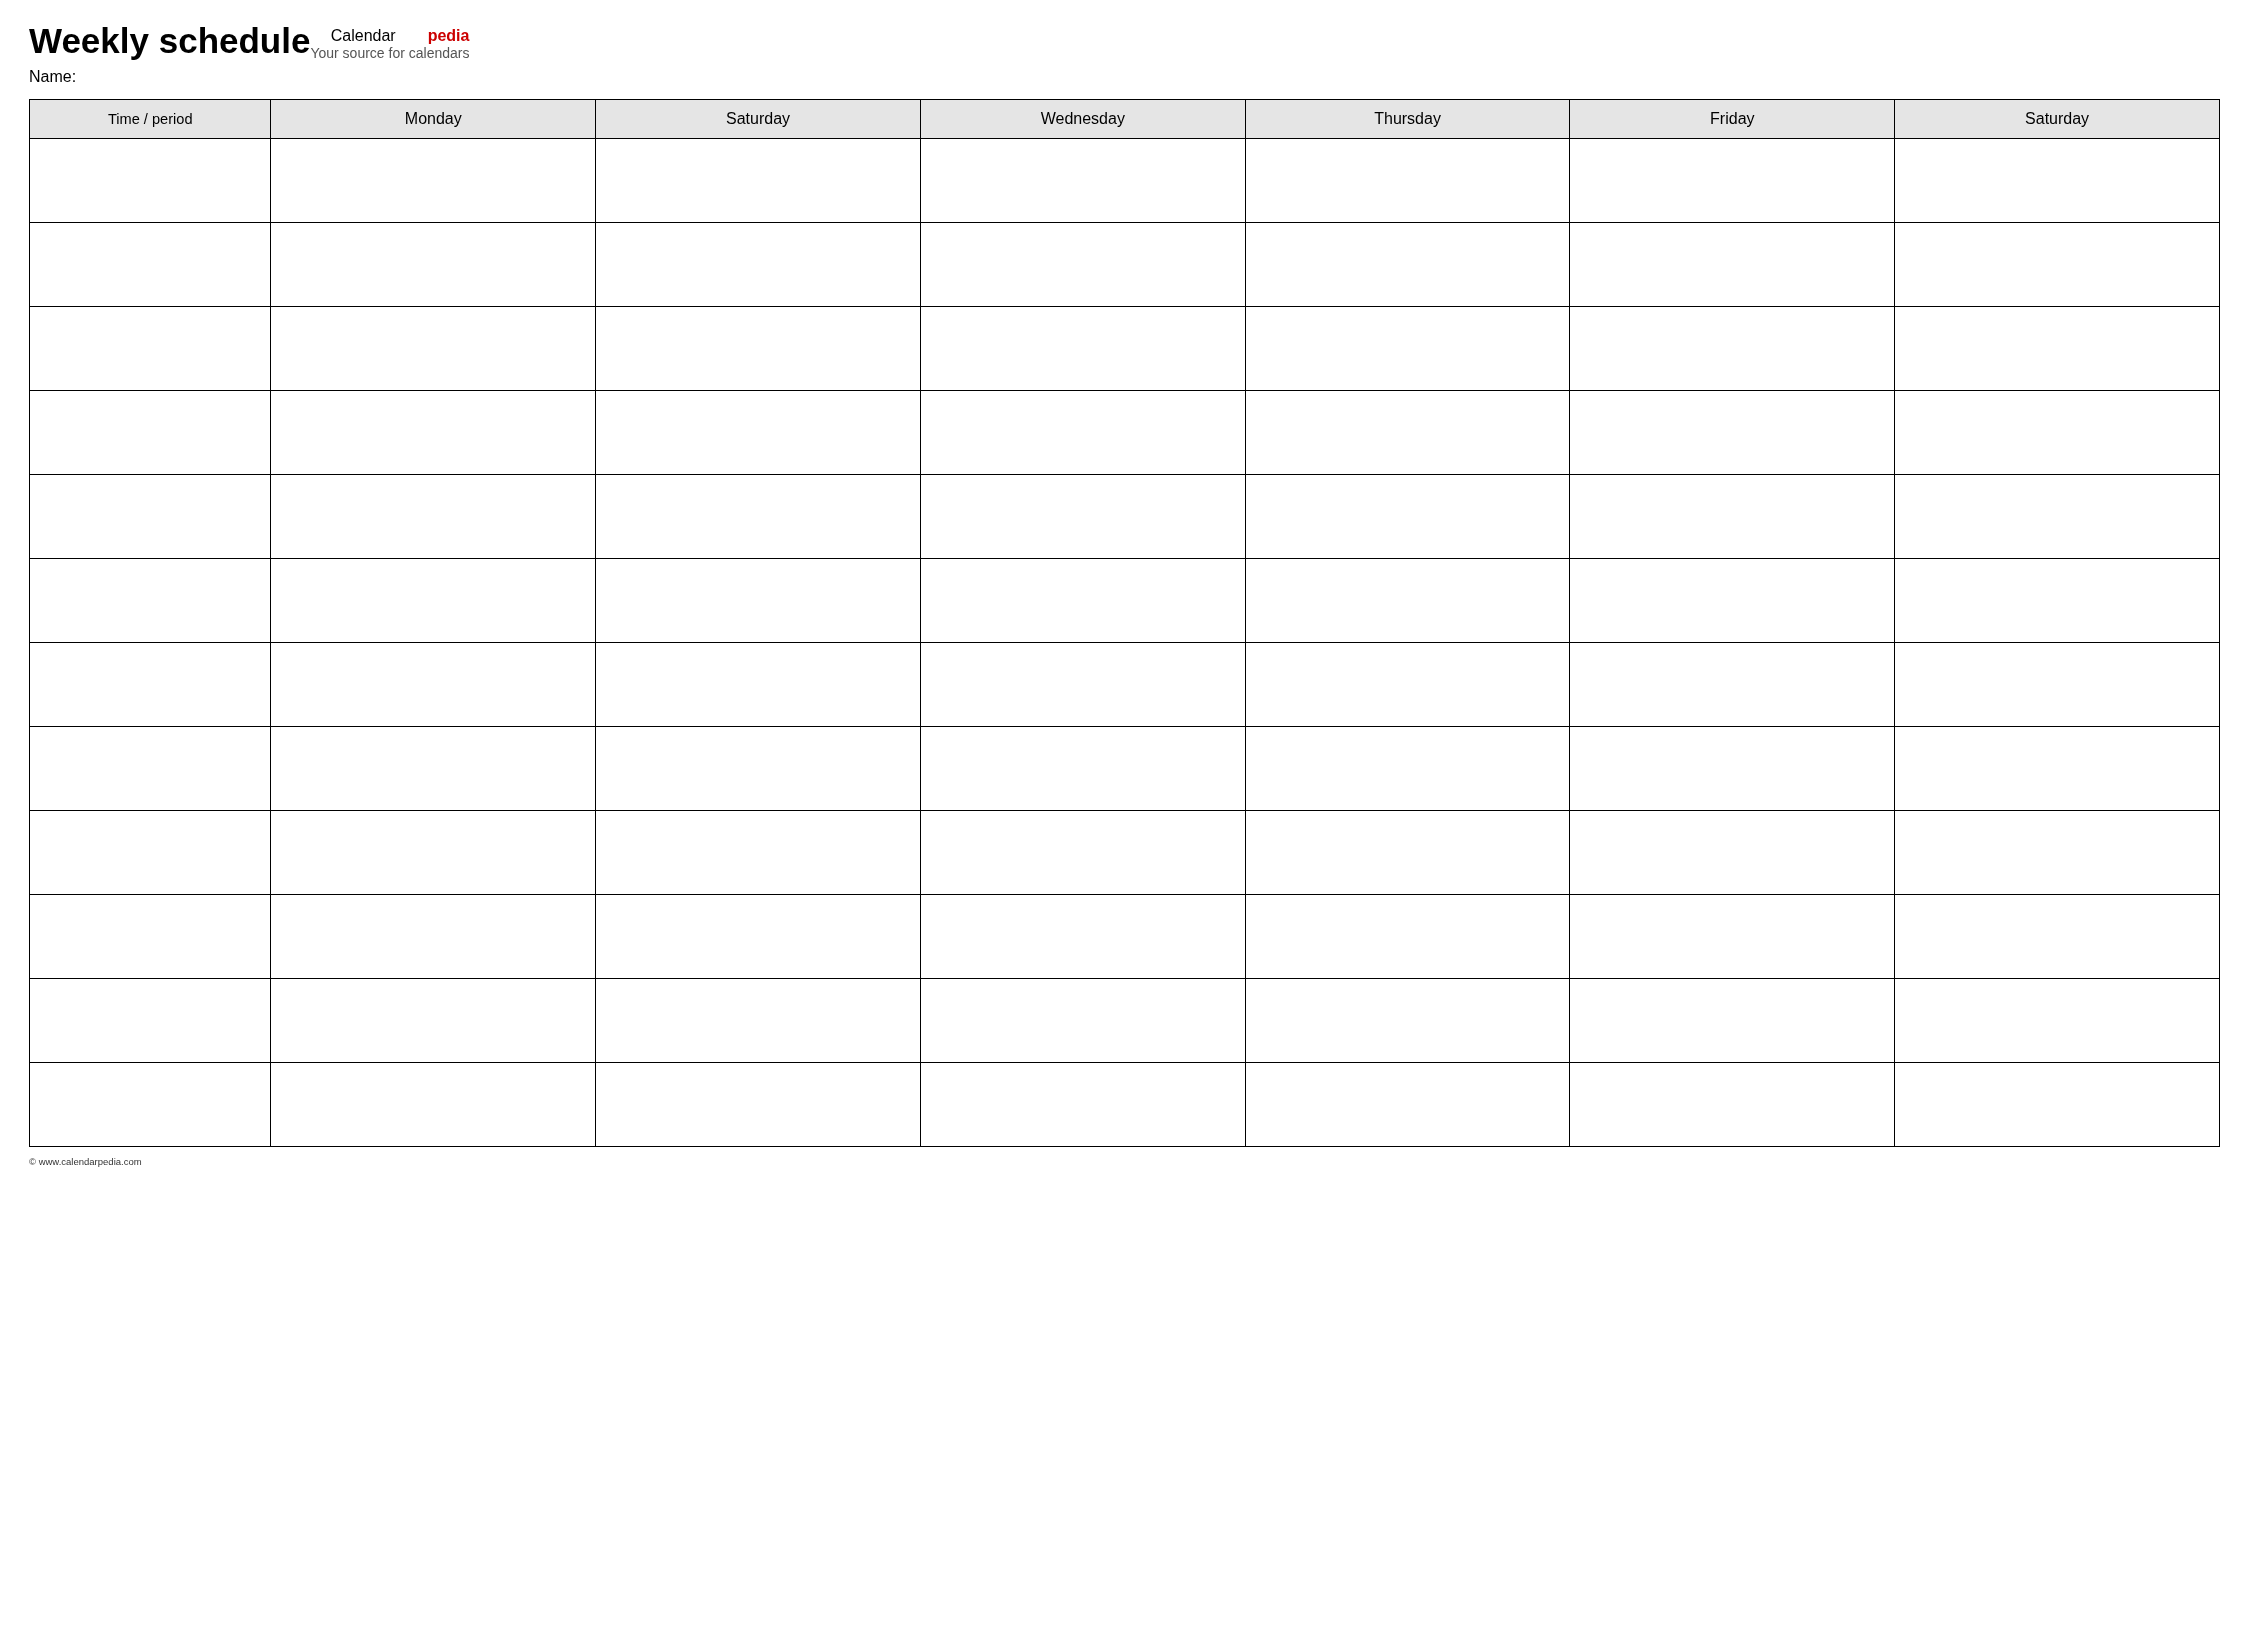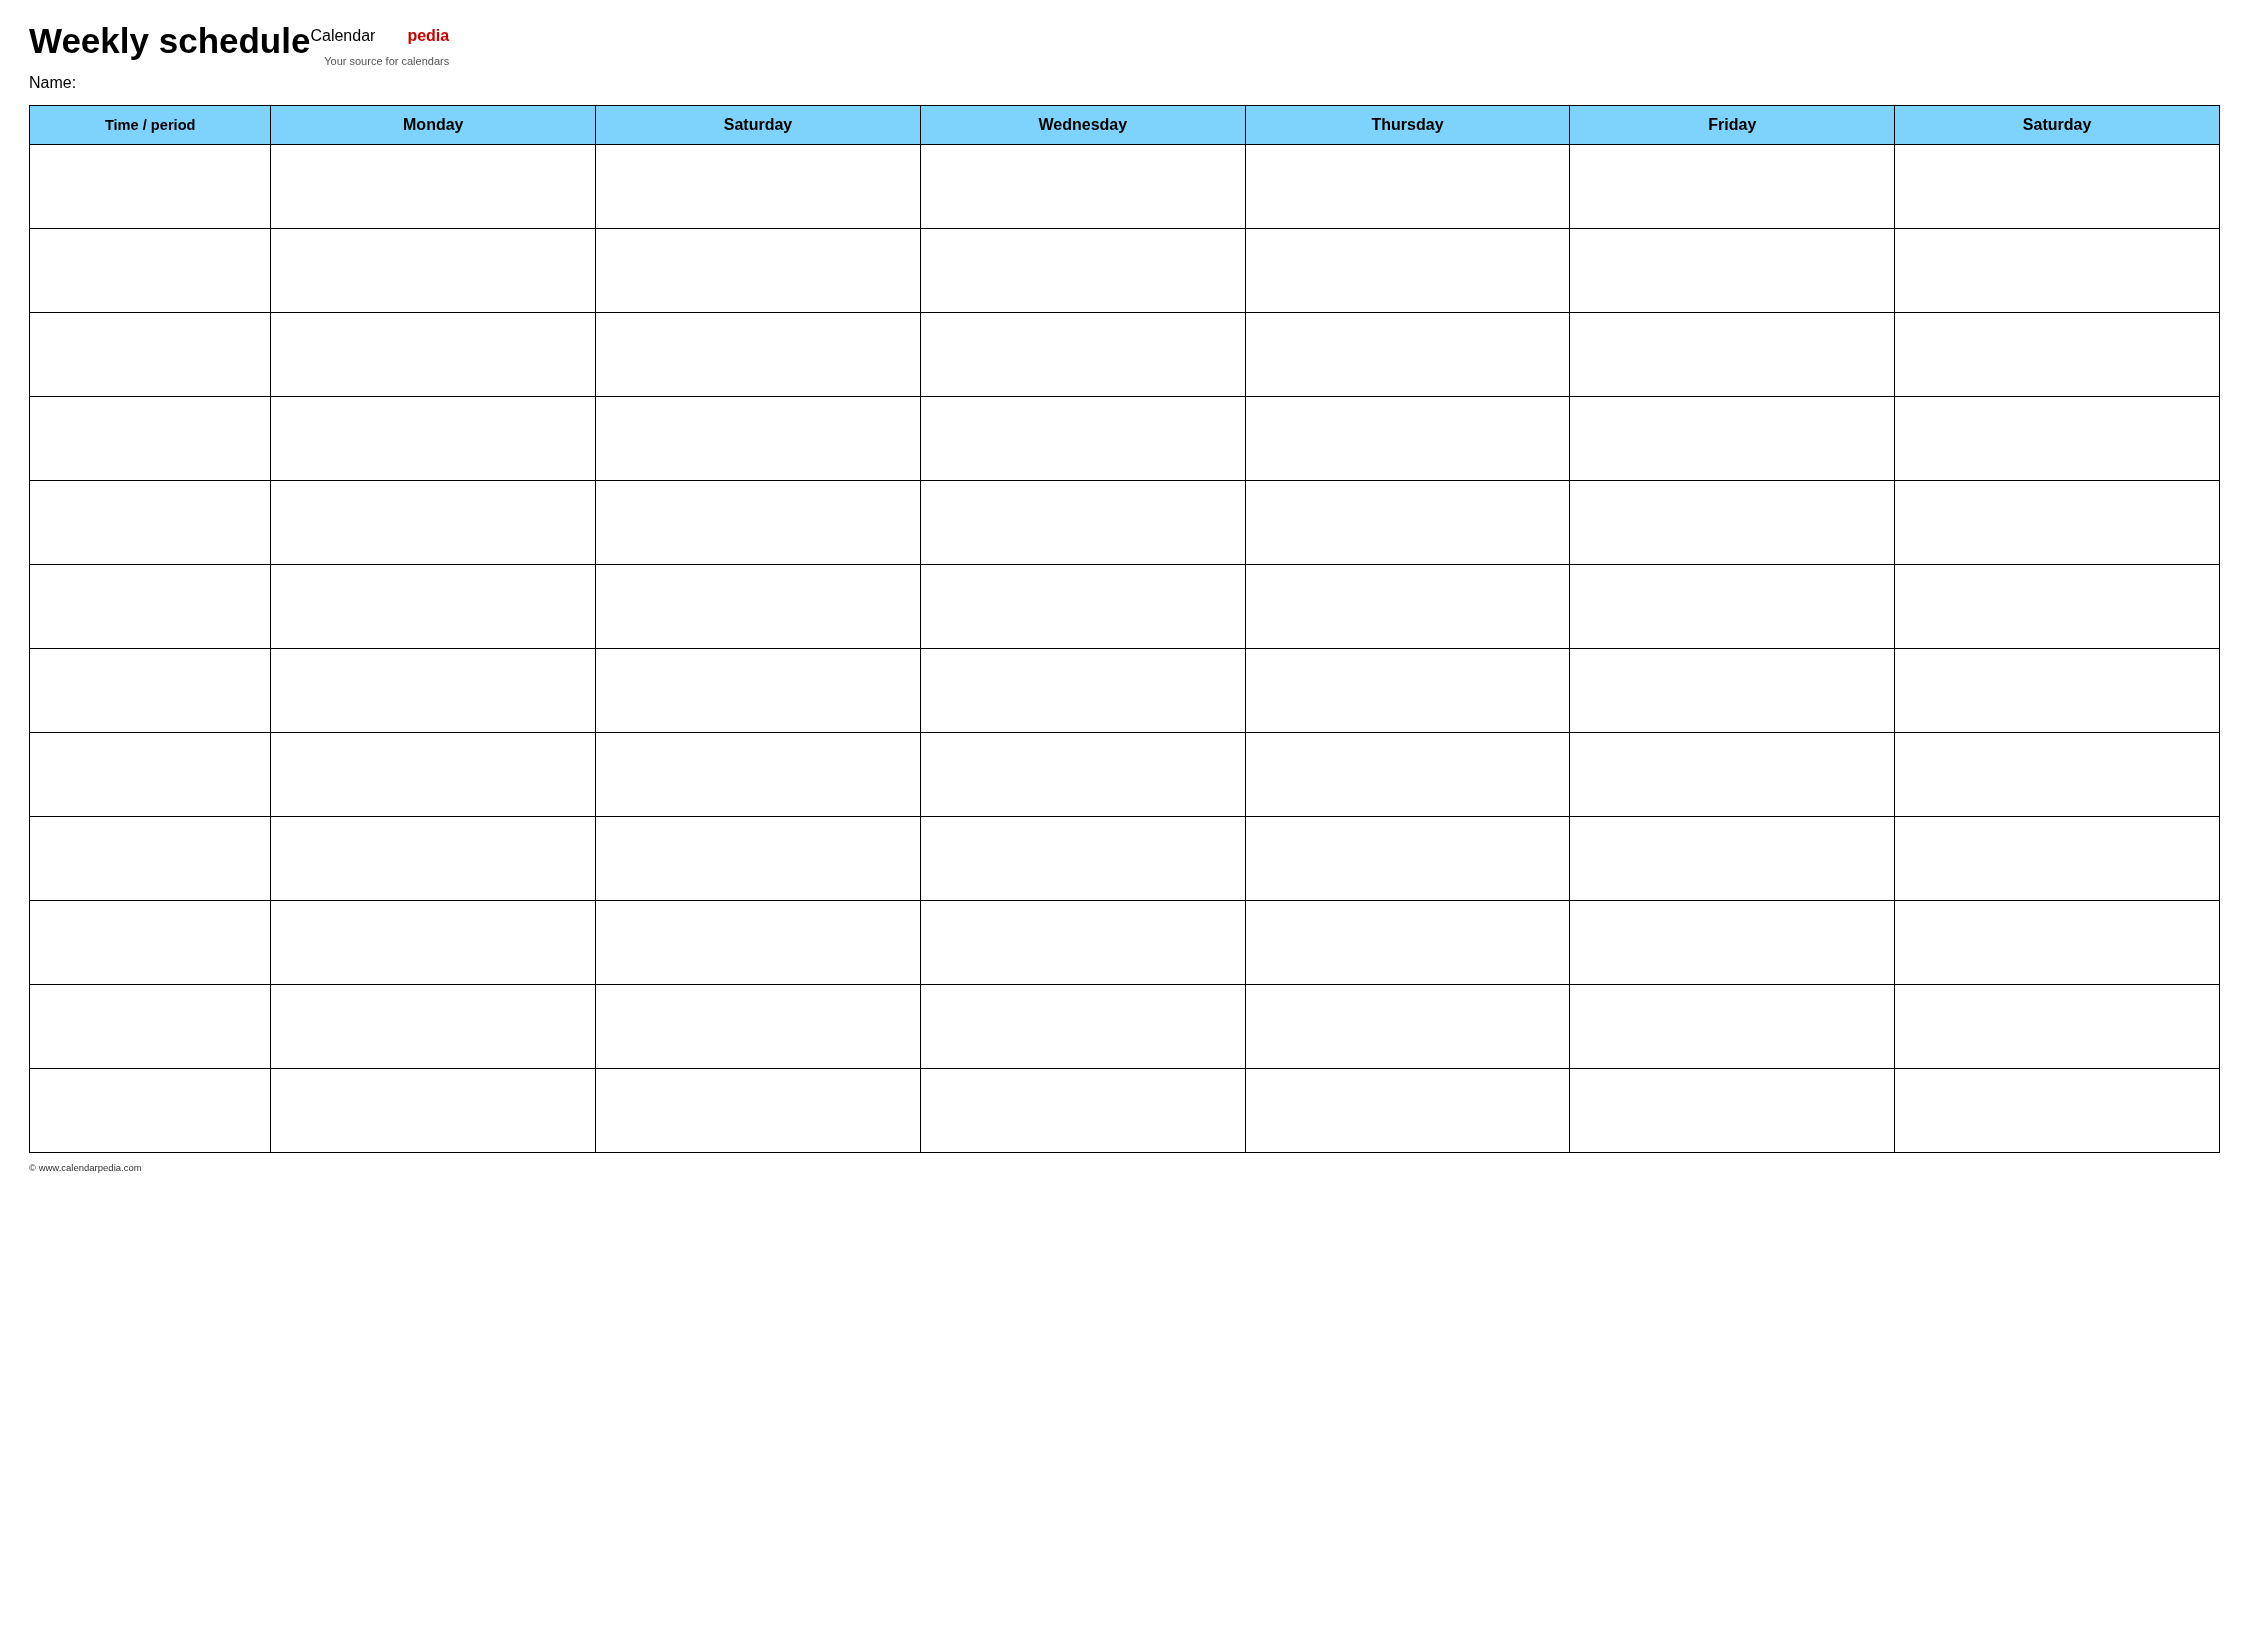--- a/index.html
+++ b/index.html
@@ -46,24 +46,24 @@
       color: #000;
     }
 
     .logo-text .logo-pedia {
       color: #cc0000;
       font-weight: bold;
       margin-left: 32px;
     }
 
     .logo-tagline {
-      font-size: 11px;
+      font-size: 14px;
       color: #555;
       display: block;
-      margin-top: 10px;
+      margin-top: 0;
     }
 
     .name-row {
       font-size: 16px;
       font-weight: normal;
       color: #000;
       margin-bottom: 13px;
       margin-top: 3.6px;
     }
 
@@ -71,22 +71,22 @@
       width: 100%;
       border-collapse: collapse;
       border: 1.8px solid #000;
     }
 
     .schedule-table th {
       border: 1.5px solid #000;
       padding: 10.2px 5.8px;
       text-align: center;
       font-size: 16px;
-      font-weight: bold;
-      background: #7dd3fc;
+      font-weight: normal;
+      background: #e5e5e5;
       color: #000;
     }
 
     .schedule-table th.time-header {
       font-size: 14.6px;
       width: 11%;
     }
 
     .schedule-table th.day-header {
       width: 14.8%;

